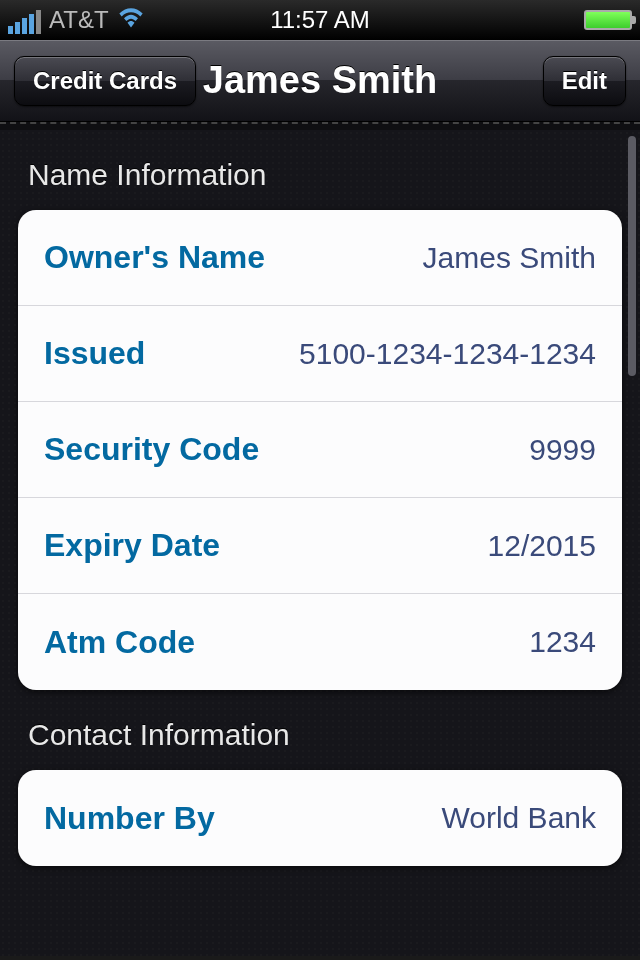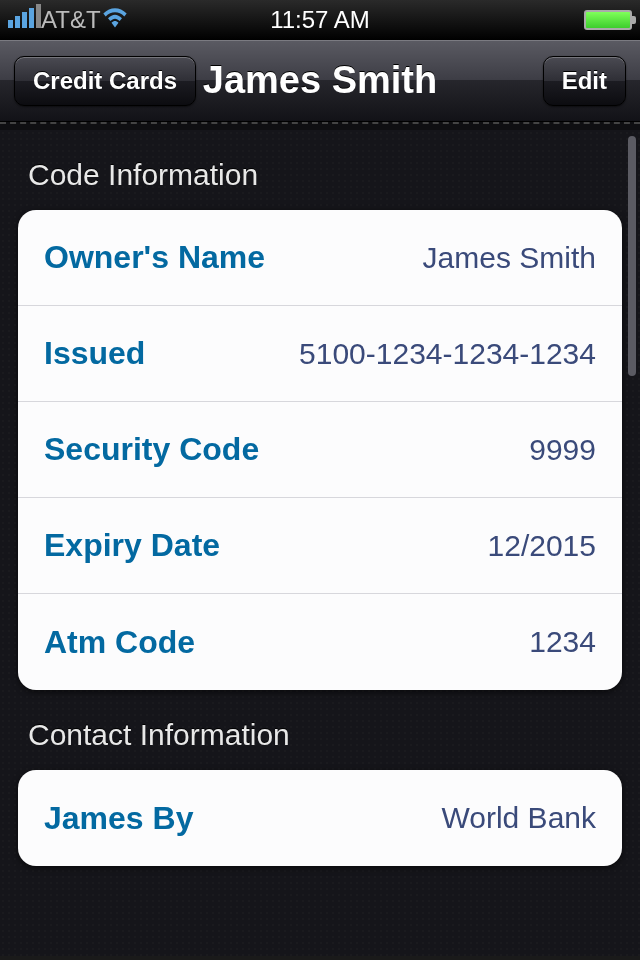--- a/index.html
+++ b/index.html
@@ -10,21 +10,21 @@
   .status-bar {
     height: 40px;
     background: linear-gradient(to bottom, #2a2a2a, #000);
     color: #ddd;
     display: flex;
     align-items: center;
     padding: 0 8px;
     font-size: 24px;
     font-weight: 500;
   }
-  .status-left { display: flex; align-items: flex-start; gap: 0; flex: 1; }
+  .status-left { display: flex; align-items: flex-end; gap: 8px; flex: 1; }
   .status-center { flex: 0 0 auto; font-weight: 400; color: #fff; }
   .status-right { flex: 1; display: flex; justify-content: flex-end; align-items: center; }
   .signal-bars { display: flex; align-items: flex-end; gap: 2px; height: 22px; }
   .signal-bars span { width: 5px; background: #5aa4e0; display: block; }
   .signal-bars span:nth-child(1){height:8px;}
   .signal-bars span:nth-child(2){height:12px;}
   .signal-bars span:nth-child(3){height:16px;}
   .signal-bars span:nth-child(4){height:20px;}
   .signal-bars span:nth-child(5){height:24px; background:#888;}
   .carrier { color:#bbb; font-size:24px; }
@@ -156,21 +156,21 @@
   <div class="nav-btn">
     <span>Edit</span>
   </div>
 </div>
 
 <div class="stitch"></div>
 
 <div class="content">
   <div class="scroll-indicator"></div>
 
-  <div class="section-header">Code Information</div>
+  <div class="section-header">Name Information</div>
 
   <div class="card">
 
     <div class="row">
       <span class="row-label">Owner's Name</span>
       <span class="row-value">James Smith</span>
     </div>
 
 
     <div class="row">
@@ -192,18 +192,18 @@
       <span class="row-label">Atm Code</span>
       <span class="row-value">1234</span>
     </div>
 
   </div>
 
   <div class="section-header">Contact Information</div>
 
   <div class="card">
     <div class="row">
-      <span class="row-label">James By</span>
+      <span class="row-label">Number By</span>
       <span class="row-value">World Bank</span>
     </div>
   </div>
 
 </div>
 
 </body></html>

